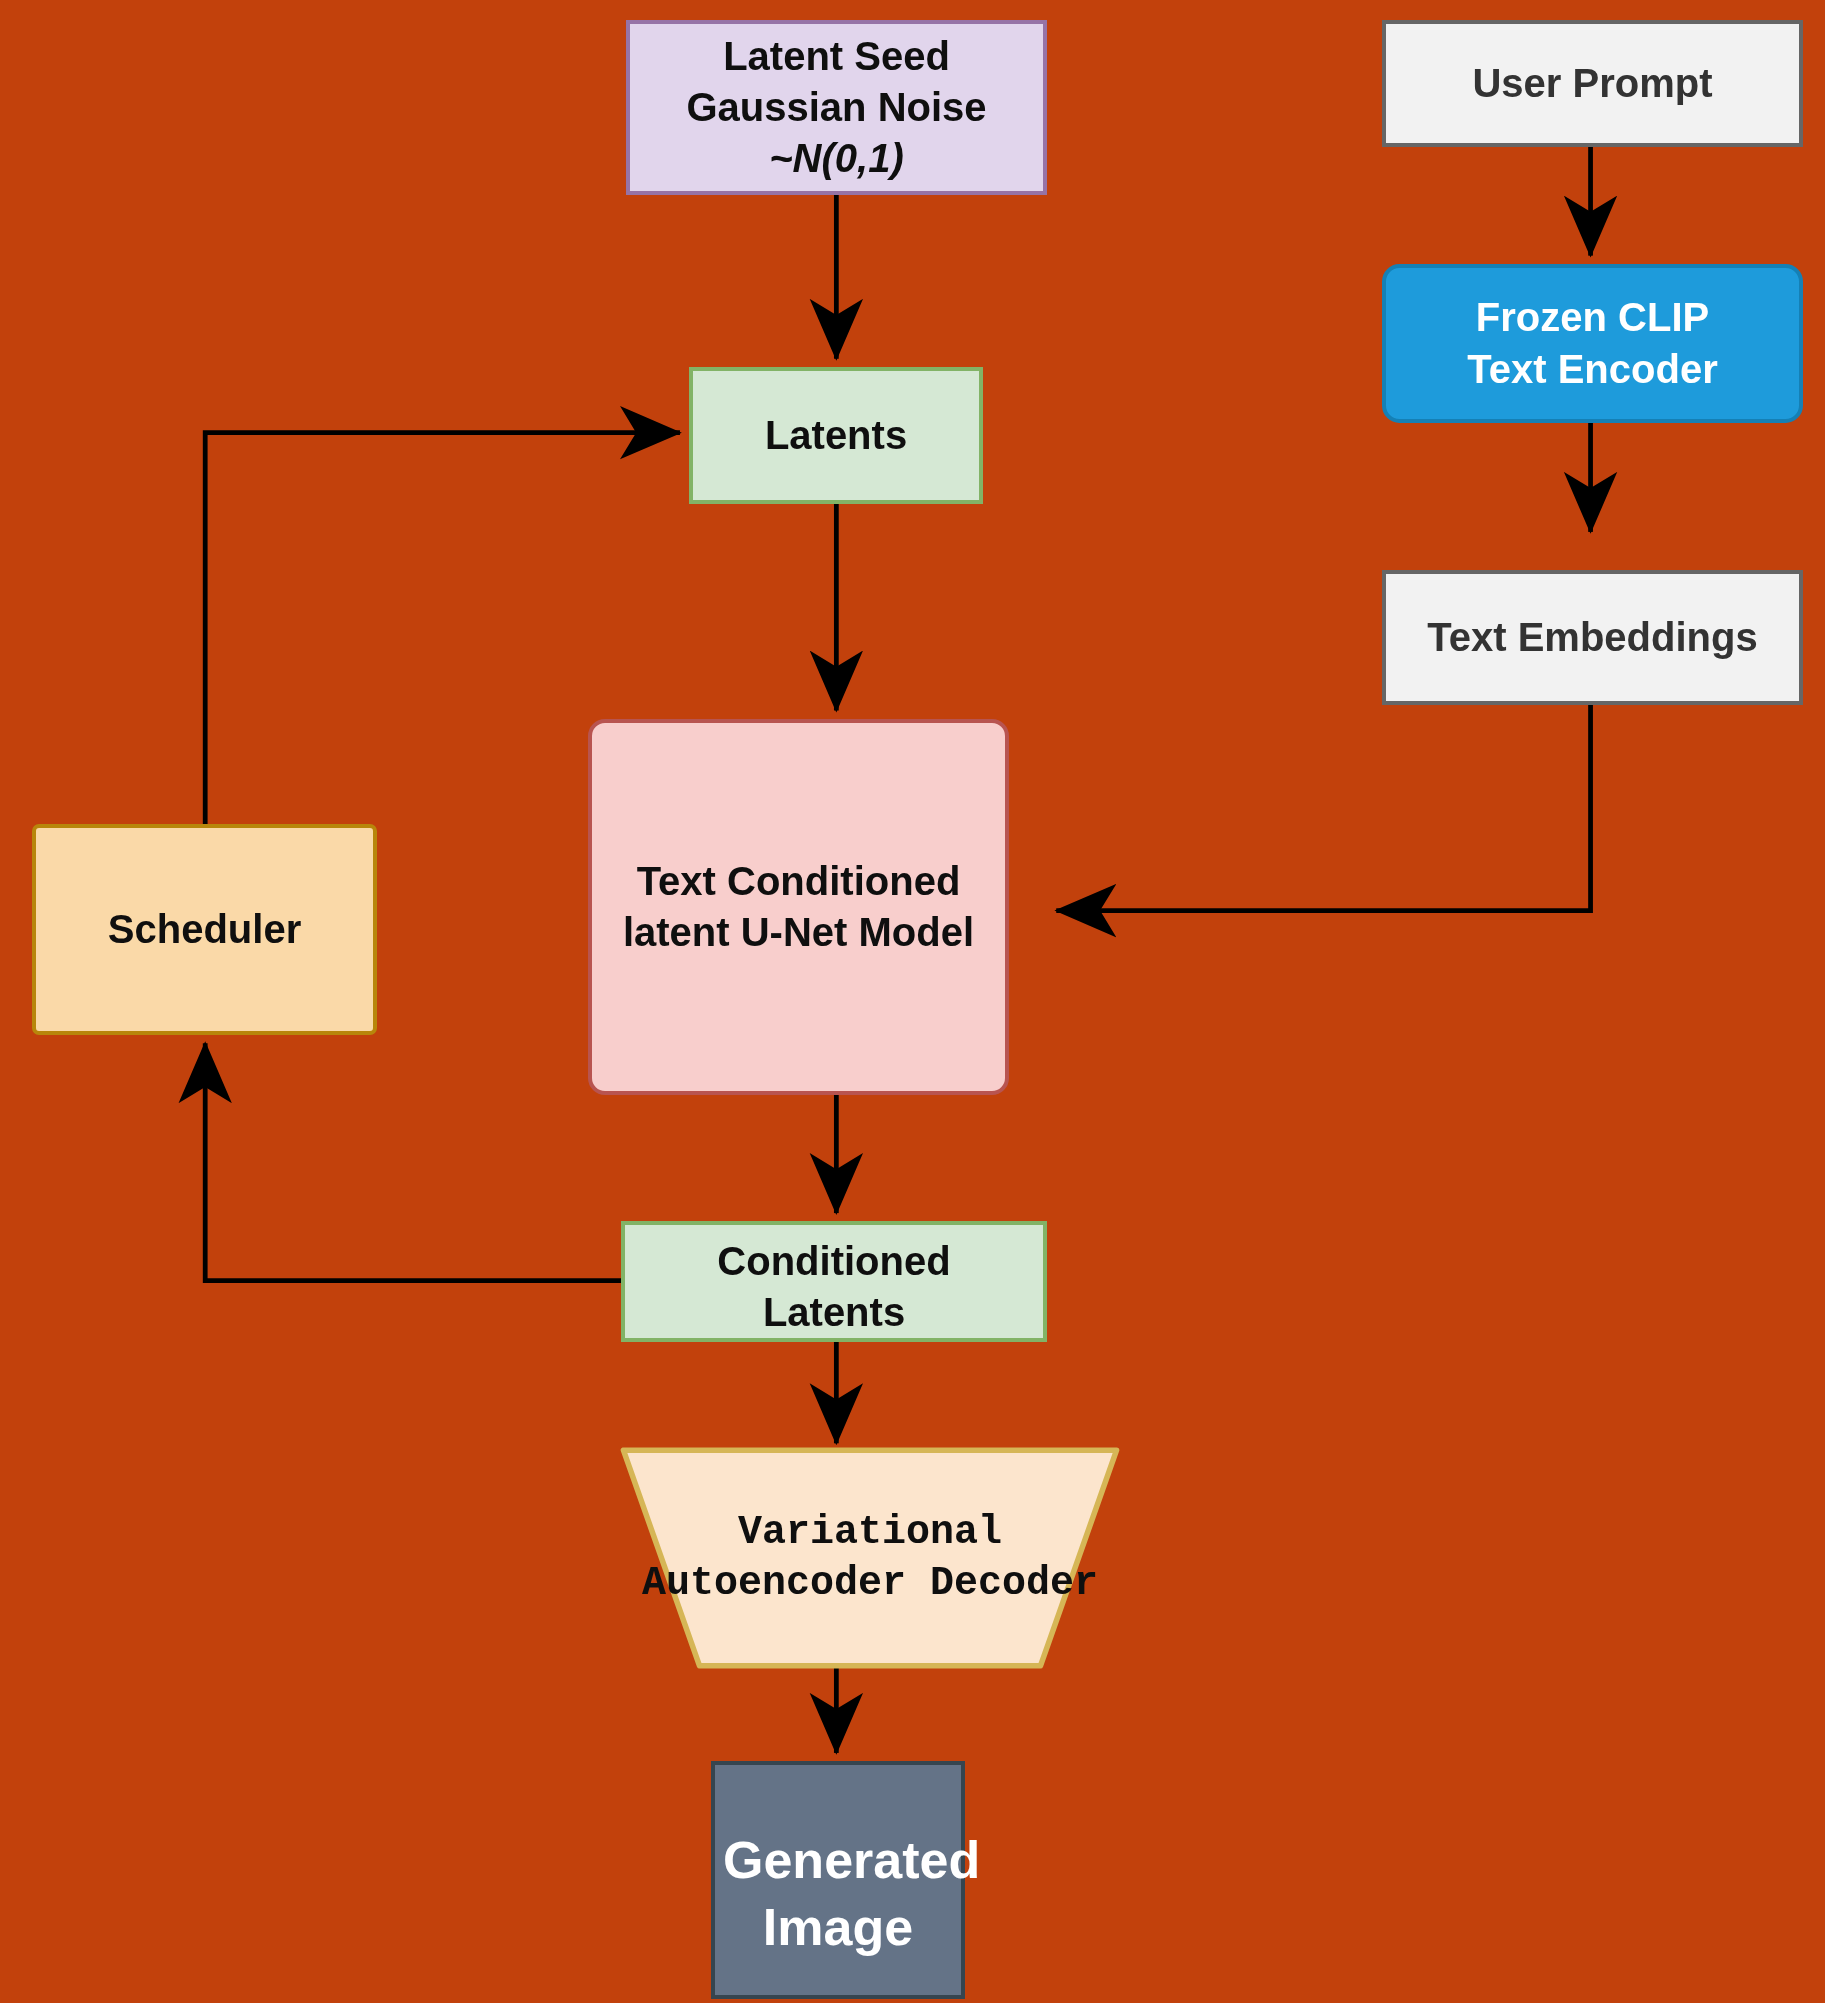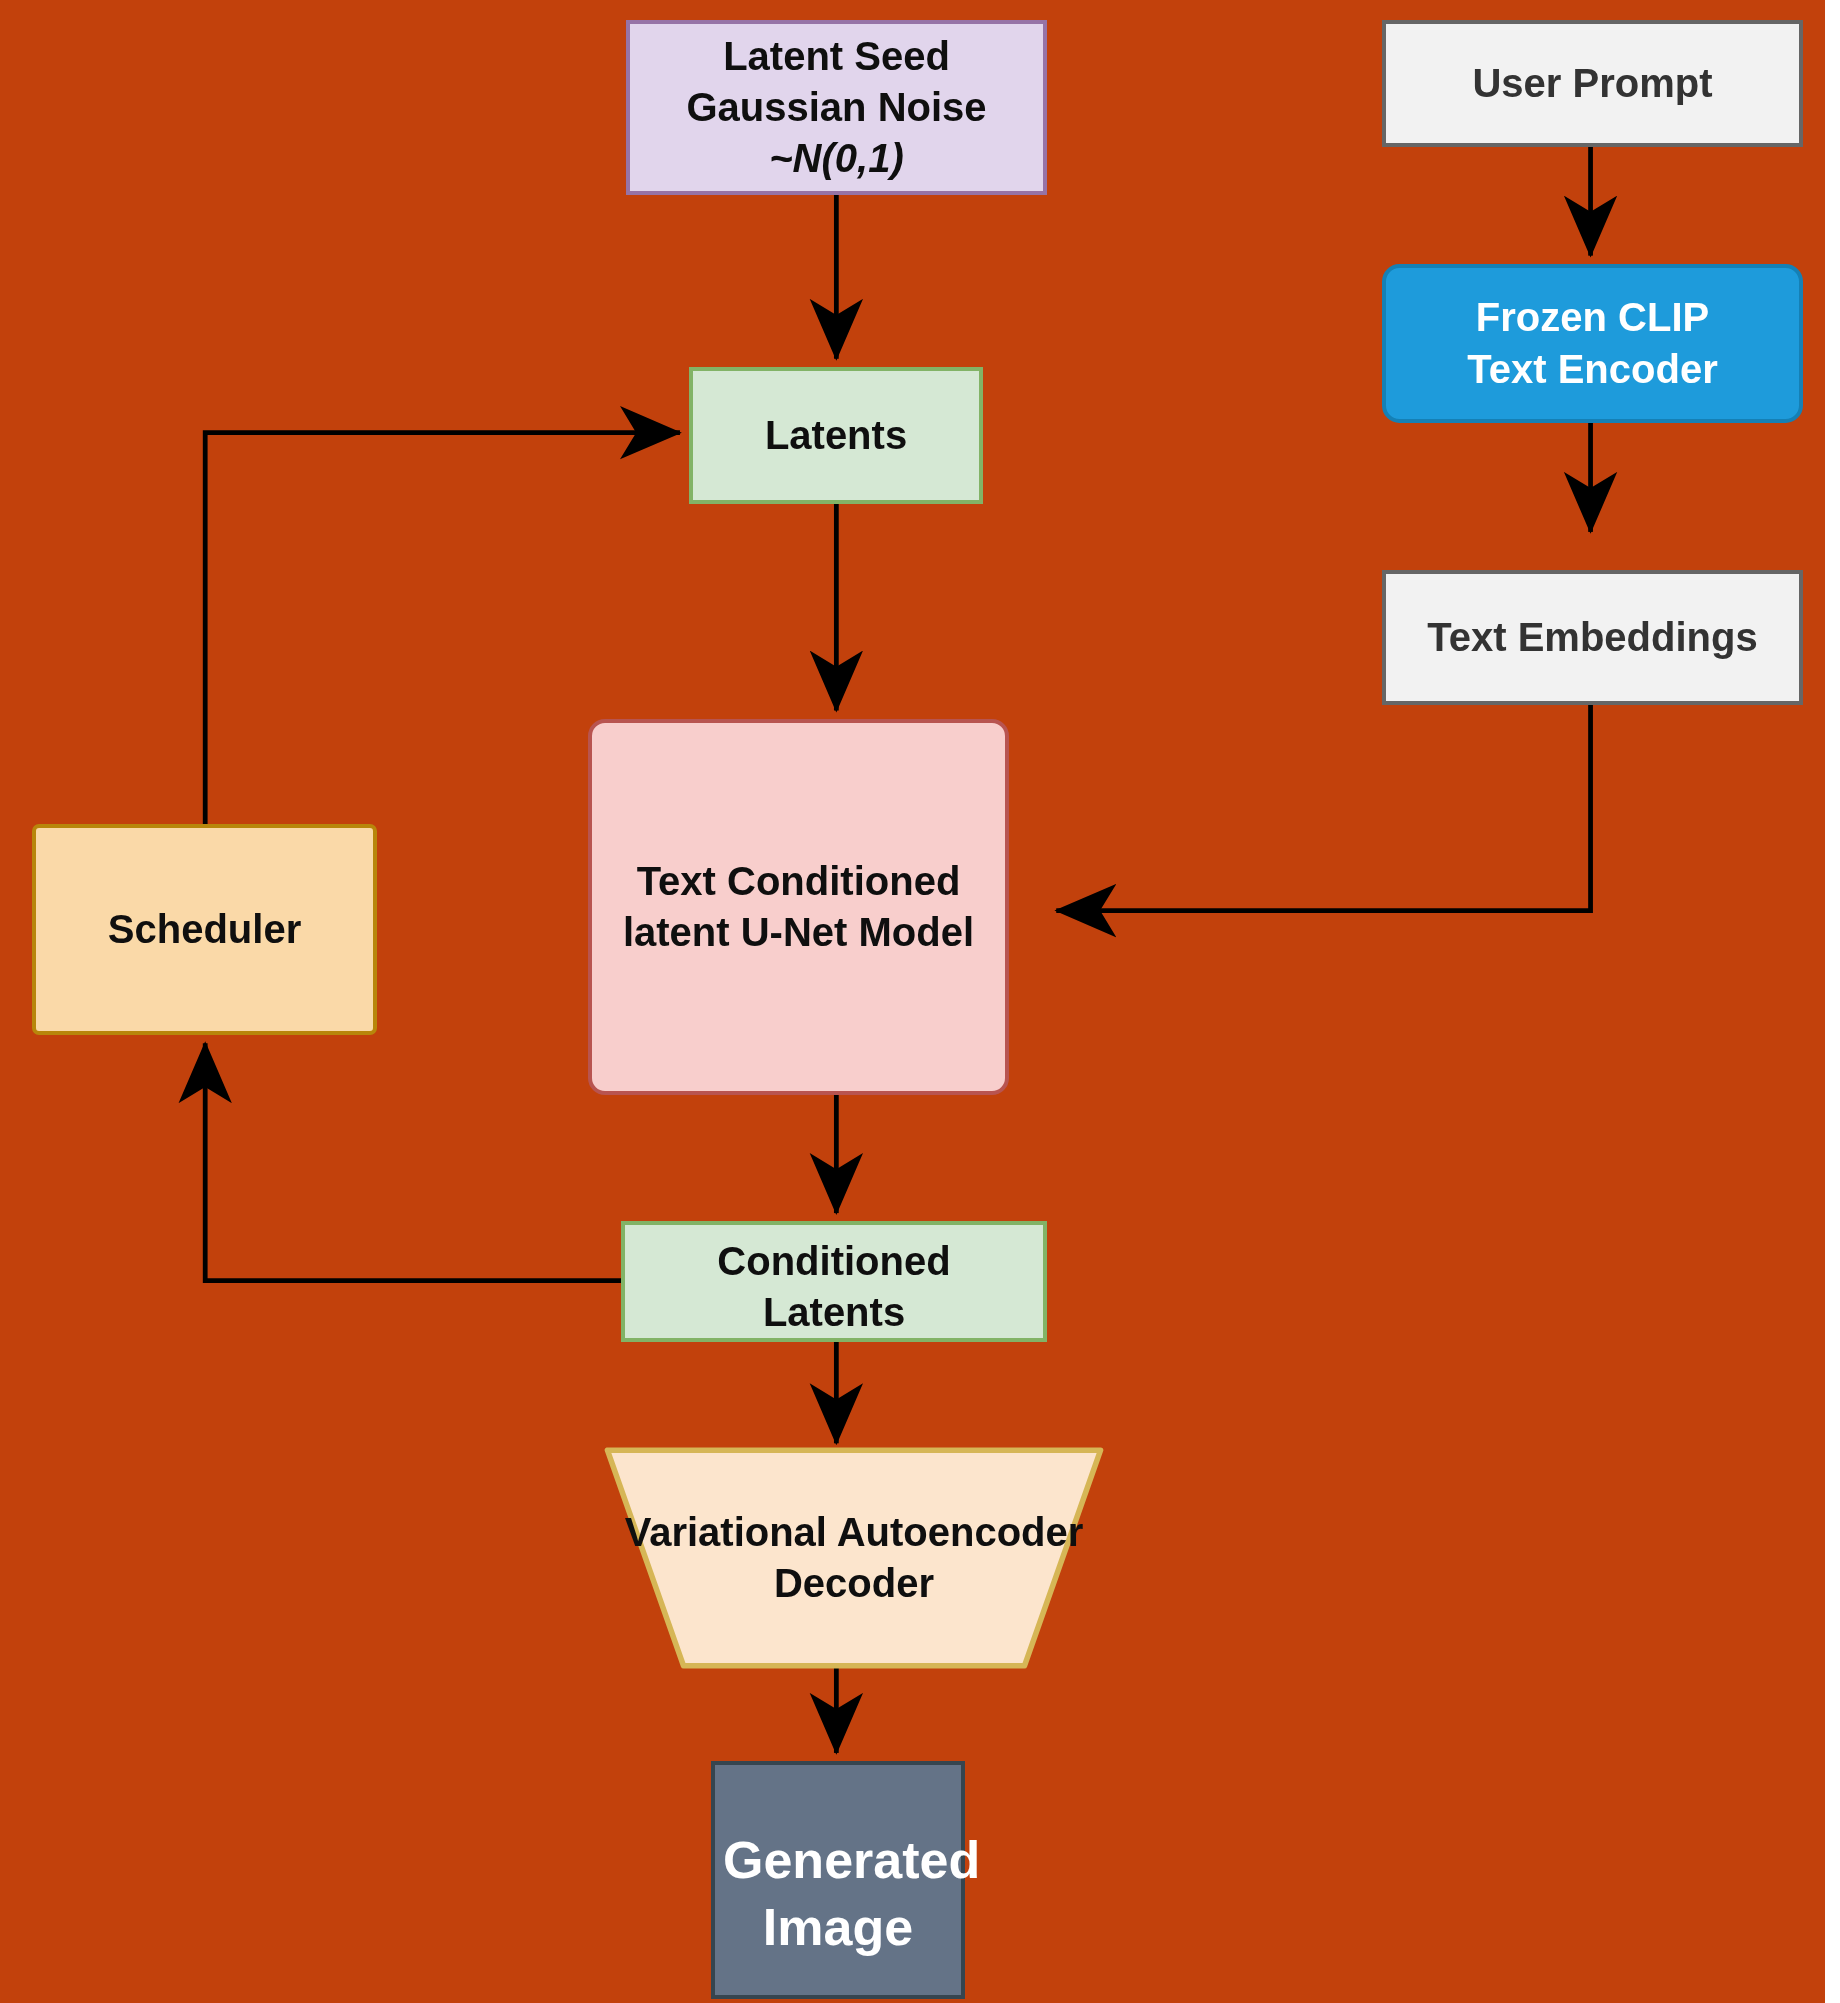--- a/index.html
+++ b/index.html
@@ -122,22 +122,23 @@
     background: #D5E8D4;
     border: 4px solid #82B366;
     color: #0f0f0f;
     font-size: 40px;
     align-items: flex-end;
   }
 
   
   #vae-wrap {
     position: absolute;
-    left: 604px; top: 1447px; width: 500px; height: 222px;
+    left: 620px; top: 1447px; width: 500px; height: 222px;
     z-index: 2;
+    font-family: Liberation Mono, monospace;
   }
   #vae-wrap svg {
     position: absolute; left: 0; top: 0;
   }
   #vae-label {
     position: absolute;
     left: 0; top: 0; width: 500px; height: 222px;
     display: flex; align-items: center; justify-content: center;
     text-align: center;
     font-weight: bold;

